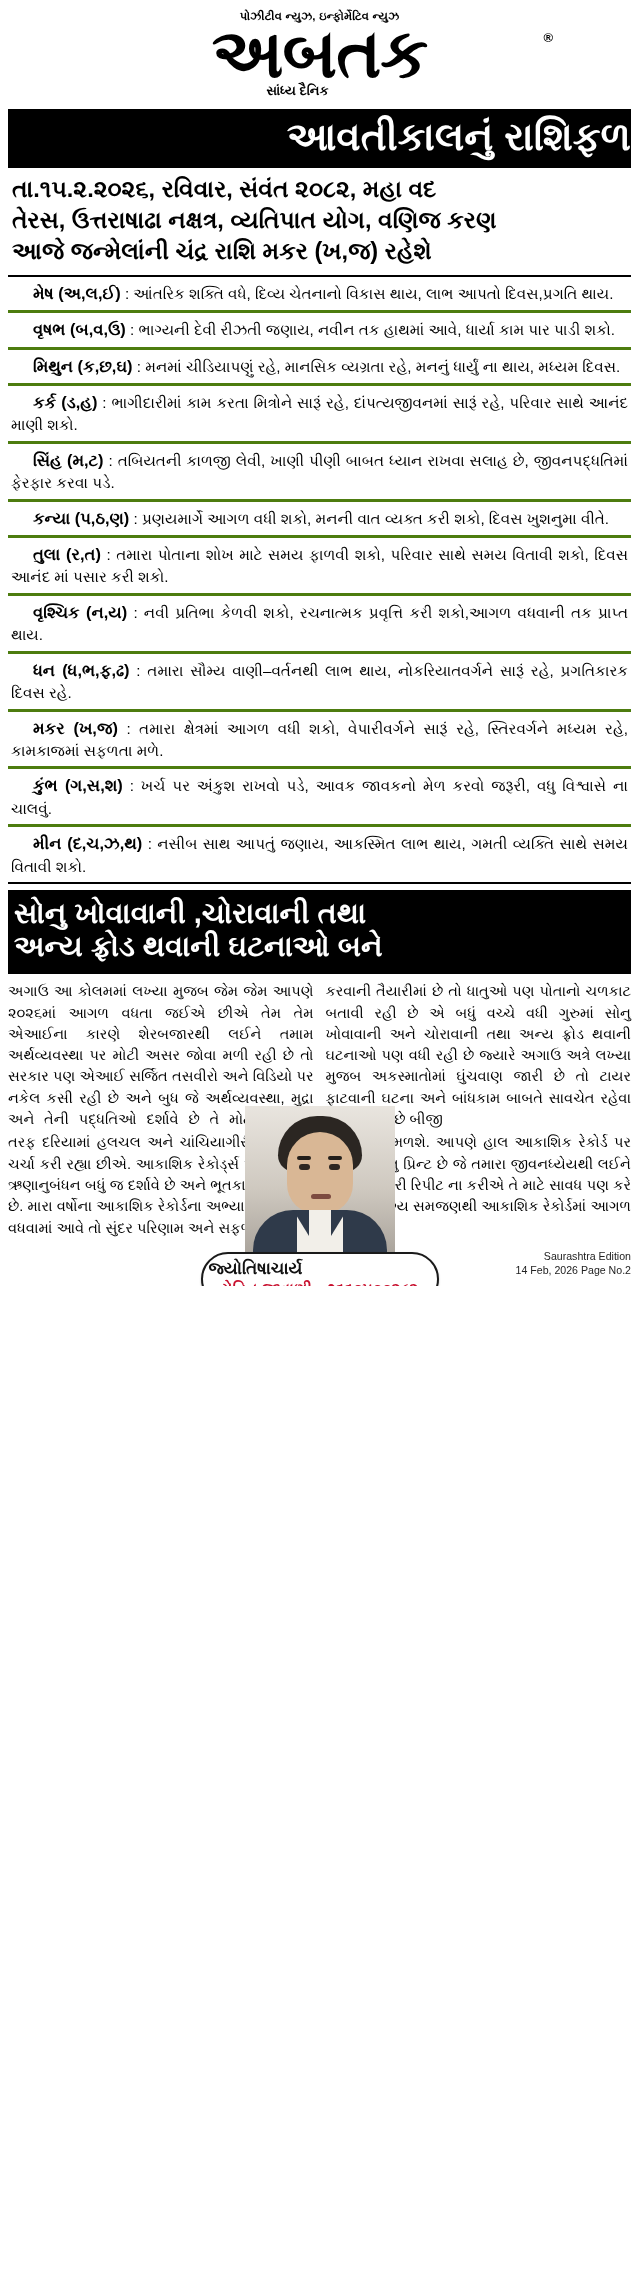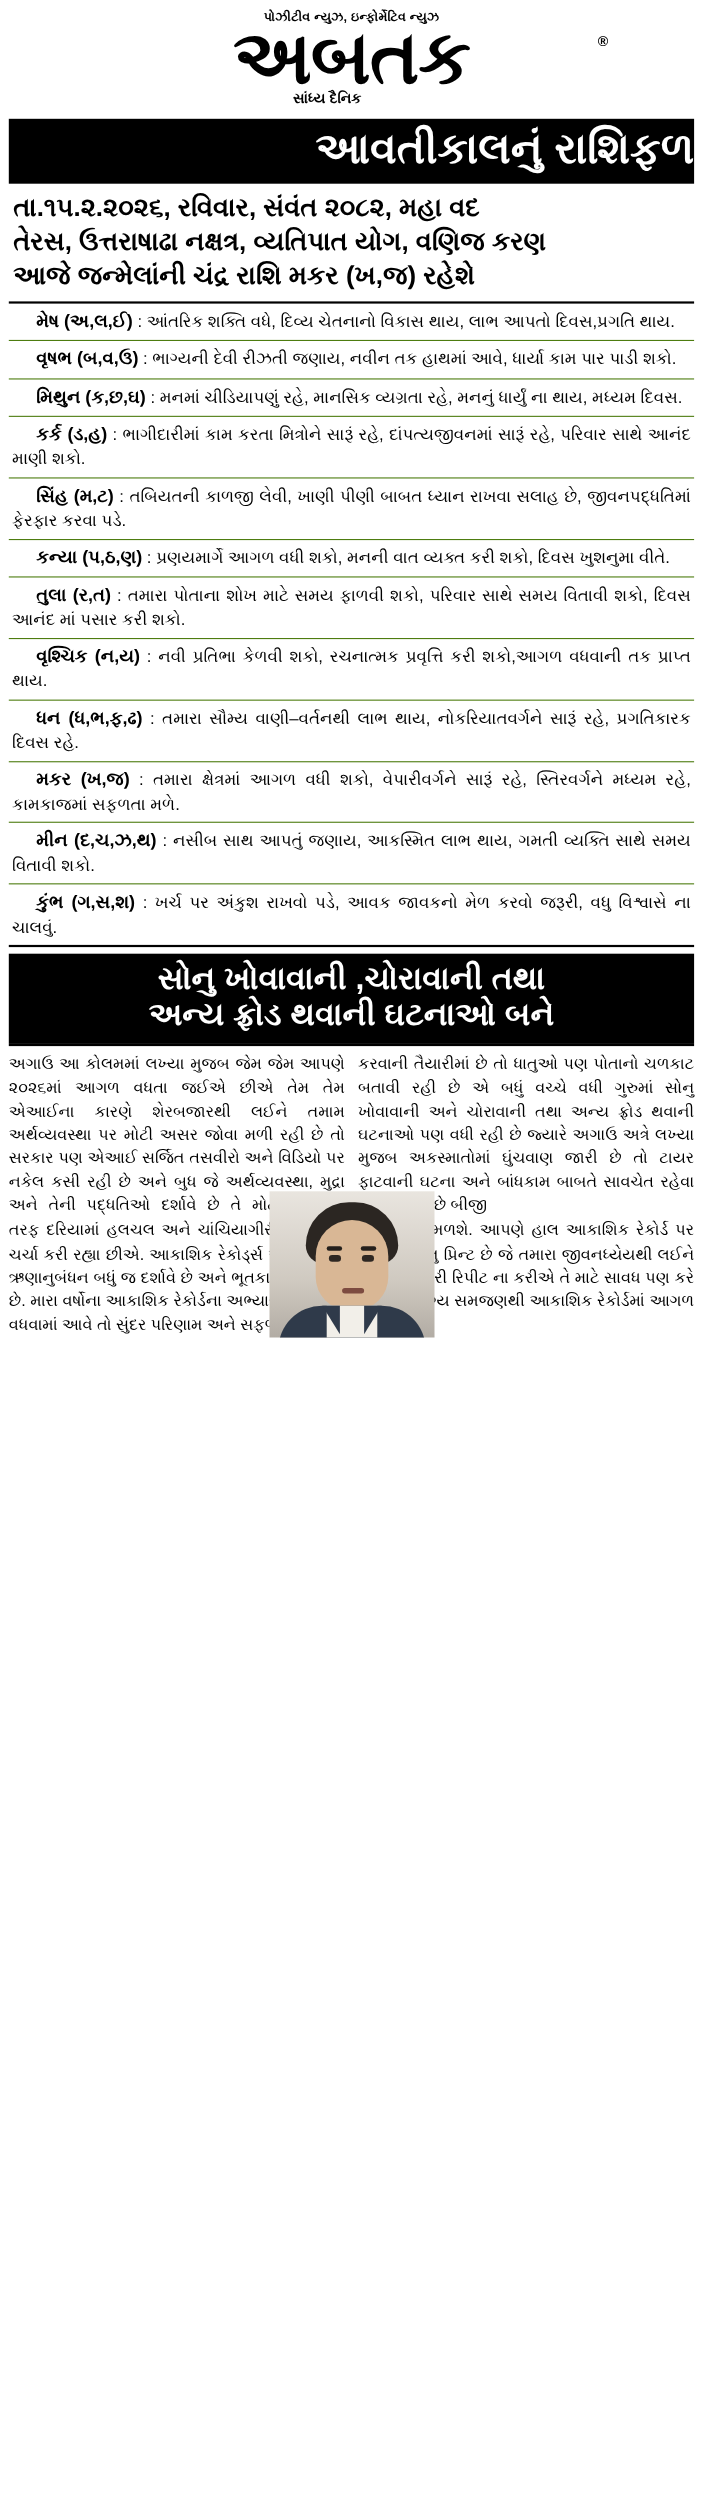--- a/index.html
+++ b/index.html
@@ -79,39 +79,38 @@
     font-weight: bold;
     line-height: 1.32;
   }
 
   
   .rashi-list {
     margin: 0 8px;
     padding: 0;
   }
   .rashi-item {
-    border-bottom: 1px solid #4d7c0f;
+    border-bottom: 3px solid #4d7c0f;
     padding: 5px 3px 5px 3px;
     font-size: 15.2px;
     line-height: 1.42;
     text-align: justify;
     text-justify: inter-word;
   }
   .rashi-item:last-child { border-bottom: 2px solid #000; }
   .rashi-name {
     font-weight: bold;
     font-size: 16.4px;
     padding-left: 22px;
   }
 
   
   .banner2 {
     background: #000;
     color: #fff;
-    text-align: center;
     margin: 6px 8px 0 8px;
     padding: 7px 6px 9px 6px;
   }
   .banner2-text {
     font-size: 29px;
     font-weight: bold;
     line-height: 1.14;
   }
 
   
@@ -298,27 +297,27 @@
       <span class="rashi-name">ધન (ધ,ભ,ફ,ઢ)</span>
       <span>: તમારા સૌમ્ય વાણી–વર્તનથી લાભ થાય, નોકરિયાતવર્ગને સારૂં રહે, પ્રગતિકારક દિવસ રહે.</span>
     </div>
 
     <div class="rashi-item">
       <span class="rashi-name">મકર (ખ,જ)</span>
       <span>: તમારા ક્ષેત્રમાં આગળ વધી શકો, વેપારીવર્ગને સારૂં રહે, સ્તિરવર્ગને મધ્યમ રહે, કામકાજમાં સફળતા મળે.</span>
     </div>
 
     <div class="rashi-item">
+      <span class="rashi-name">કુંભ (ગ,સ,શ)</span>
+      <span>: ખર્ચ પર અંકુશ રાખવો પડે, આવક જાવકનો મેળ કરવો જરૂરી, વધુ વિશ્વાસે ના ચાલવું.</span>
+    </div>
+
+    <div class="rashi-item">
       <span class="rashi-name">મીન (દ,ચ,ઝ,થ)</span>
       <span>: નસીબ સાથ આપતું જણાય, આકસ્મિત લાભ થાય, ગમતી વ્યક્તિ સાથે સમય વિતાવી શકો.</span>
-    </div>
-
-    <div class="rashi-item">
-      <span class="rashi-name">કુંભ (ગ,સ,શ)</span>
-      <span>: ખર્ચ પર અંકુશ રાખવો પડે, આવક જાવકનો મેળ કરવો જરૂરી, વધુ વિશ્વાસે ના ચાલવું.</span>
     </div>
 
   </div>
 
   <div class="banner2">
     <div class="banner2-text">સોનુ ખોવાવાની ,ચોરાવાની તથા</div>
     <div class="banner2-text">અન્ય ફ્રોડ થવાની ઘટનાઓ બને</div>
   </div>
 
   <div class="article">
@@ -344,14 +343,18 @@
     </div>
 
     <div class="article-body">
       <p>અગાઉ આ કોલમમાં લખ્યા મુજબ જેમ જેમ આપણે ૨૦૨૬માં આગળ વધતા જઈએ છીએ તેમ તેમ એઆઈના કારણે શેરબજારથી લઈને તમામ અર્થવ્યવસ્થા પર મોટી અસર જોવા મળી રહી છે તો સરકાર પણ એઆઈ સર્જિત તસવીરો અને વિડિયો પર નકેલ કસી રહી છે અને બુધ જે અર્થવ્યવસ્થા, મુદ્રા અને તેની પદ્ધતિઓ દર્શાવે છે તે મોટા ઉલટફેર કરવાની તૈયારીમાં છે તો ધાતુઓ પણ પોતાનો ચળકાટ બતાવી રહી છે એ બધું વચ્ચે વધી ગુરુમાં સોનુ ખોવાવાની અને ચોરાવાની તથા અન્ય ફ્રોડ થવાની ઘટનાઓ પણ વધી રહી છે જ્યારે અગાઉ અત્રે લખ્યા મુજબ અકસ્માતોમાં ઘુંચવાણ જારી છે તો ટાયર ફાટવાની ઘટના અને બાંધકામ બાબતે સાવચેત રહેવા જેવો સમય છે બીજી</p>
     </div>
 
     <div class="article-tail">તરફ દરિયામાં હલચલ અને ચાંચિયાગીરીના અધ્યાય પણ જોવા મળશે. આપણે હાલ આકાશિક રેકોર્ડ પર ચર્ચા કરી રહ્યા છીએ. આકાશિક રેકોર્ડ્સ આપણી જન્મોજન્મની બ્લુ પ્રિન્ટ છે જે તમારા જીવનધ્યેયથી લઈને ઋણાનુબંધન બધું જ દર્શાવે છે અને ભૂતકાળમાં કરેલી ભૂલ આપણે ફરી રિપીટ ના કરીએ તે માટે સાવધ પણ કરે છે. મારા વર્ષોના  આકાશિક રેકોર્ડના અભ્યાસમાં મેં જોયું છે કે જો યોગ્ય સમજણથી  આકાશિક રેકોર્ડમાં આગળ વધવામાં આવે તો સુંદર પરિણામ અને સફળતા પ્રાપ્ત કરી શકાય છે.!</div>
 
   </div>
 
+  <div class="footer">
+    <div>Saurashtra Edition</div>
+    <div>14 Feb, 2026 Page No.2</div>
+  </div>
 
 </div>
 
 </body></html>

